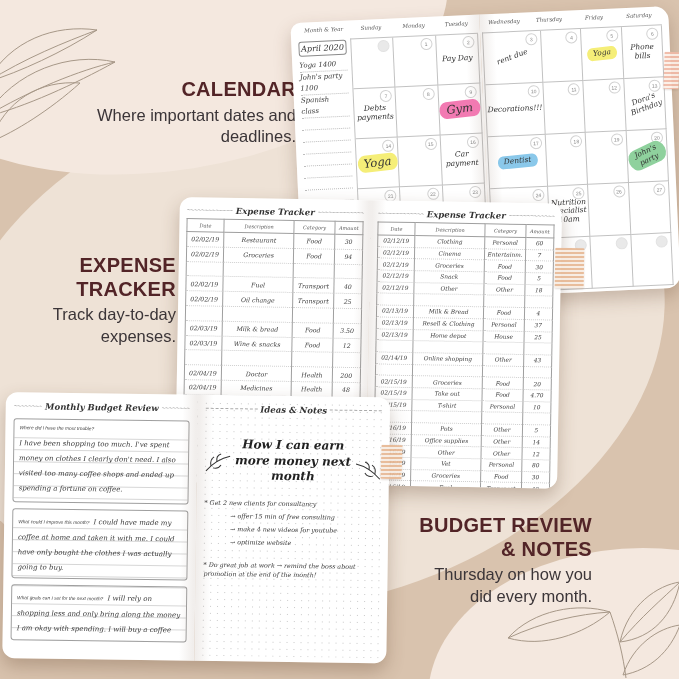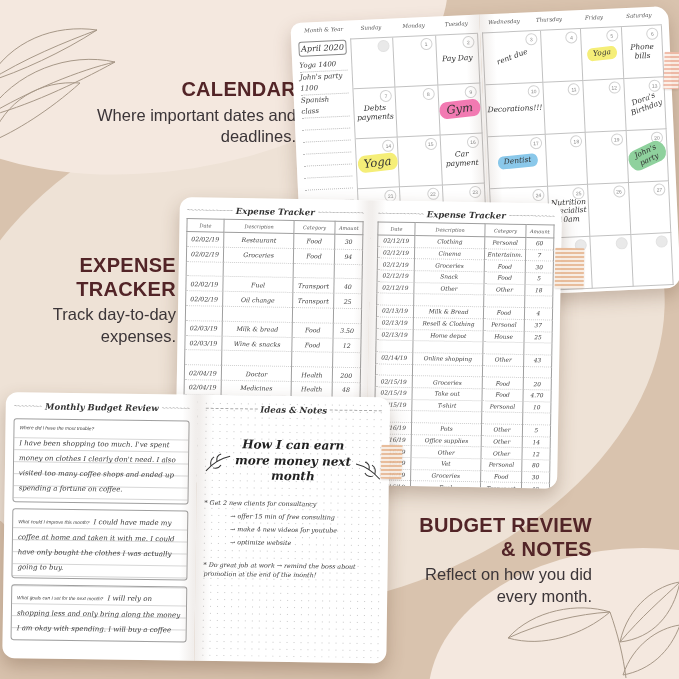--- a/index.html
+++ b/index.html
@@ -165,21 +165,21 @@
   <div class="promo" id="label-calendar">
     <div class="promo-title">CALENDAR</div>
     <div class="promo-body">Where important dates and deadlines.</div>
   </div>
   <div class="promo" id="label-expense">
     <div class="promo-title">EXPENSE TRACKER</div>
     <div class="promo-body">Track day-to-day expenses.</div>
   </div>
   <div class="promo" id="label-budget">
     <div class="promo-title">BUDGET REVIEW &amp; NOTES</div>
-    <div class="promo-body">Reflect on how you did every month.</div>
+    <div class="promo-body">Thursday on how you did every month.</div>
   </div>
 
   <div class="calendar-spread">
     <div class="cal-page left">
       <div class="cal-head-row" id="cal-left-headrow">
         <div class="cal-h my">Month &amp; Year</div>
       <div class="cal-h">Sunday</div>
           <div class="cal-h">Monday</div>
           <div class="cal-h">Tuesday</div>
         </div>

